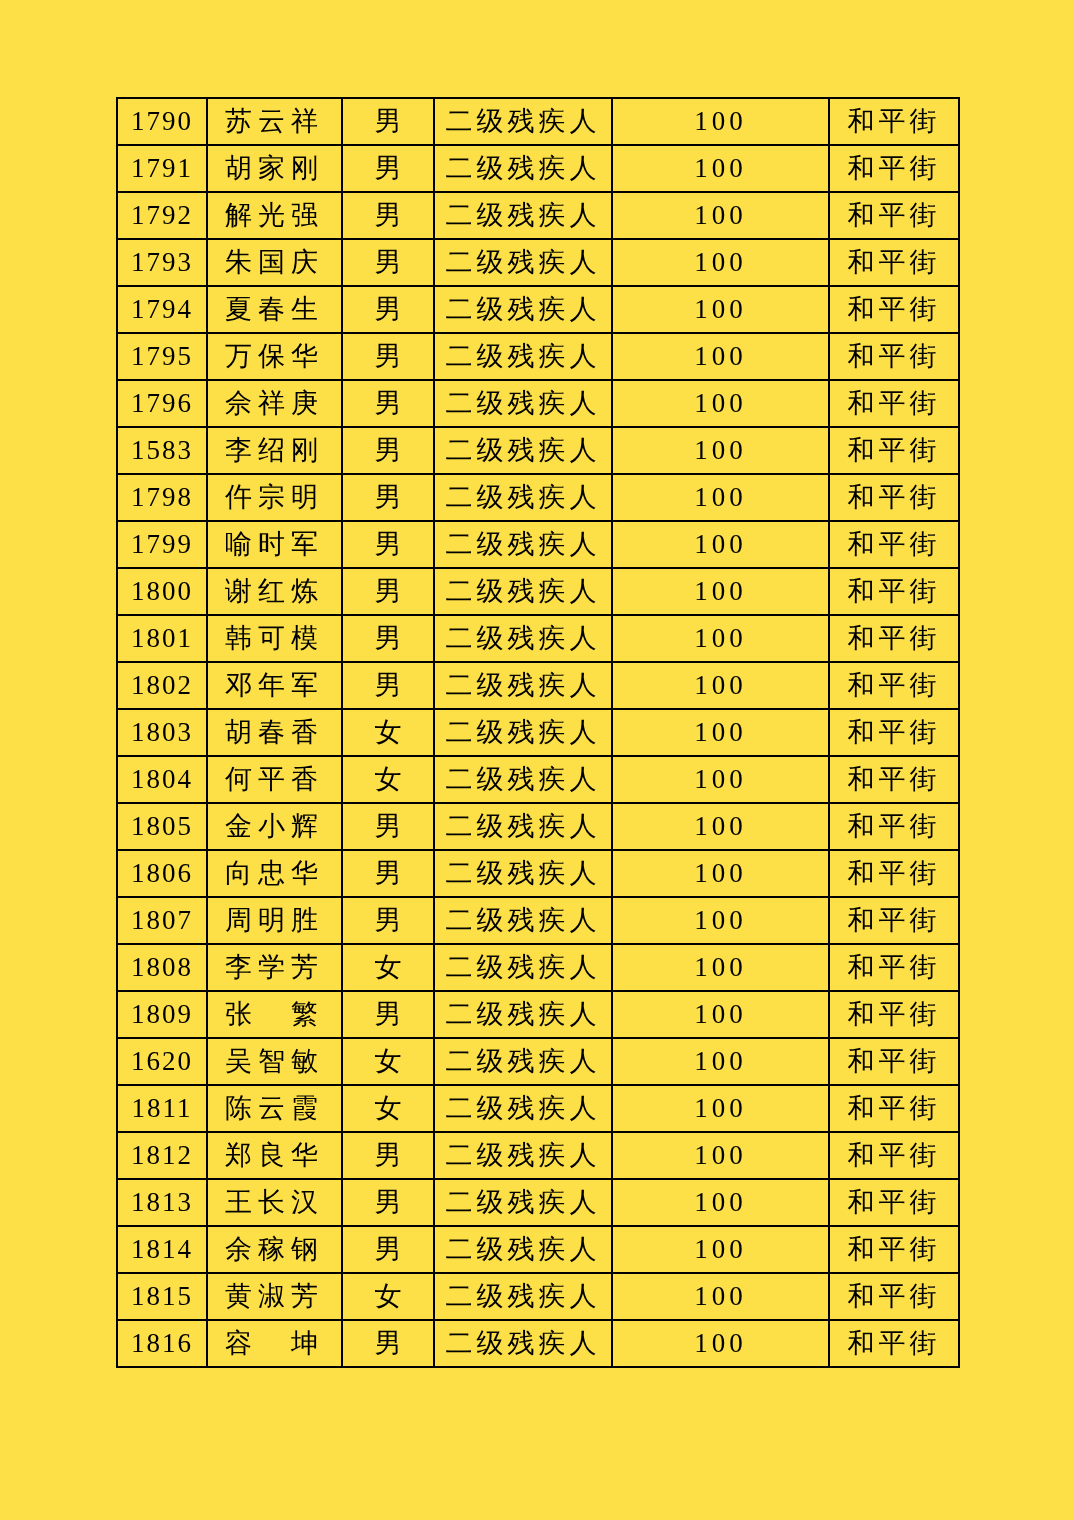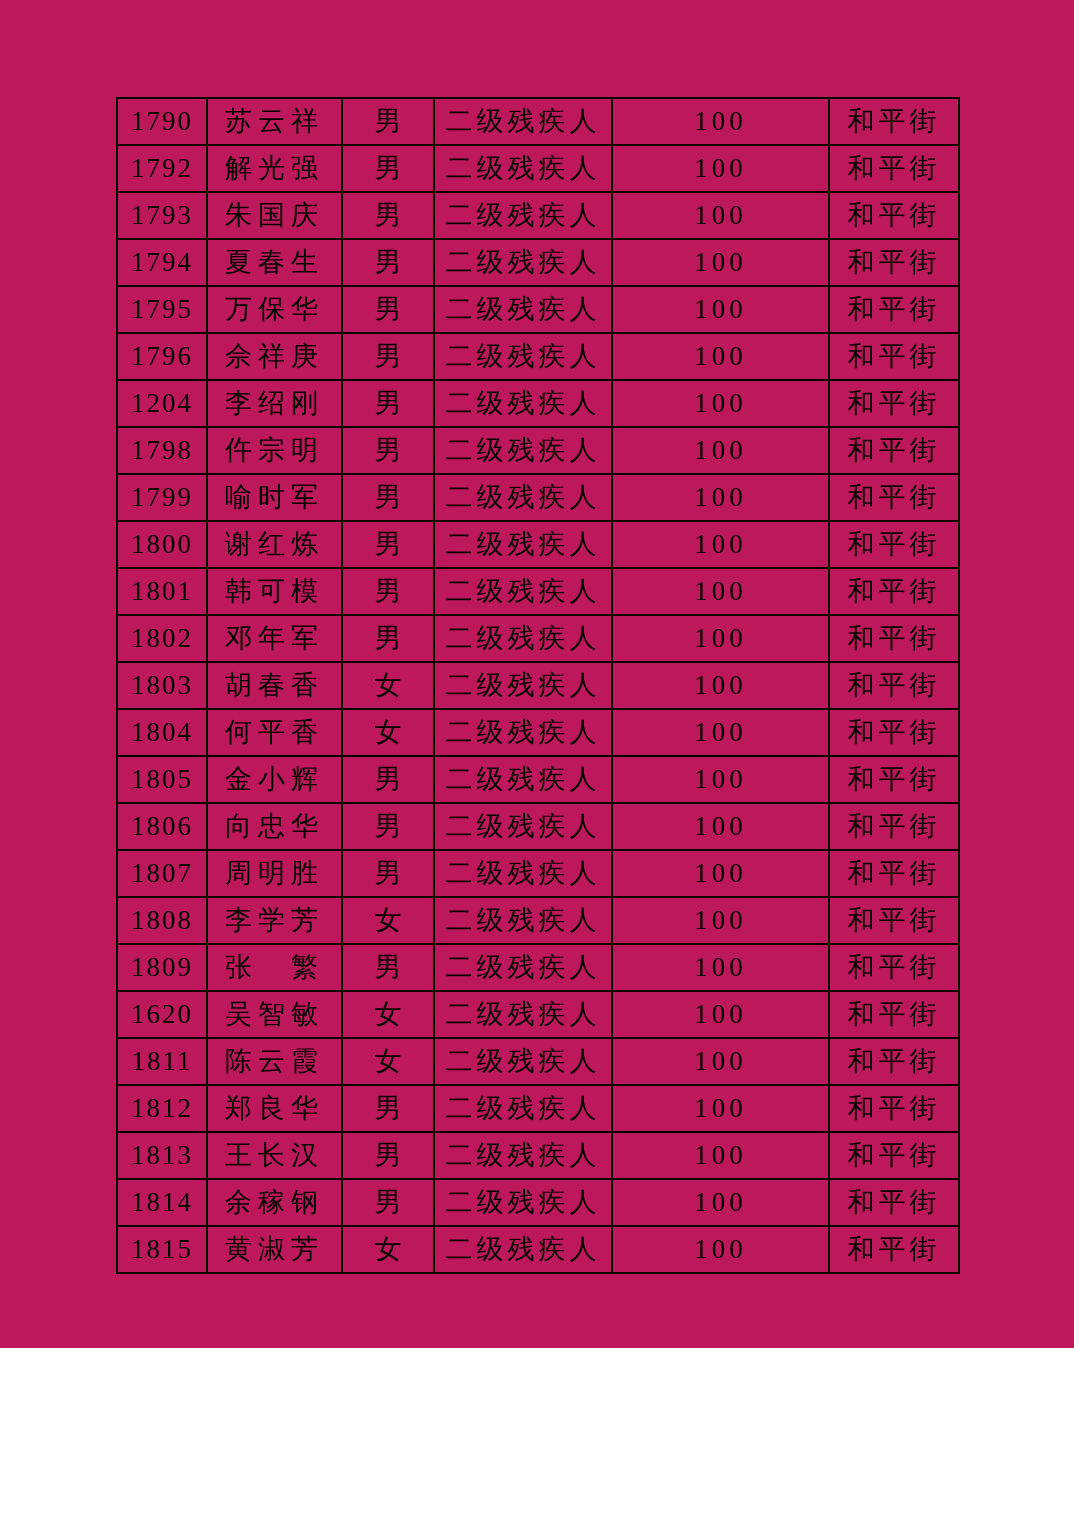--- a/index.html
+++ b/index.html
@@ -3,22 +3,22 @@
 <meta charset="utf-8">
 <style>
   html, body {
     margin: 0;
     padding: 0;
     background: #ffffff;
   }
   .sheet {
     position: relative;
     width: 1074px;
-    height: 1348px;
-    background: #be185d;
+    height: 1520px;
+    background: #fde047;
     overflow: hidden;
     font-family: "Liberation Serif", "DejaVu Serif", serif;
     color: #000000;
   }
   .table-wrap {
     position: absolute;
     left: 116px;
     top: 97px;
   }
   table.roster {
@@ -61,20 +61,28 @@
       <tbody>
           <tr>
             <td class="c-no">1790</td>
             <td class="c-name">苏云祥</td>
             <td class="c-gender">男</td>
             <td class="c-category">二级残疾人</td>
             <td class="c-amount">100</td>
             <td class="c-street">和平街</td>
           </tr>
           <tr>
+            <td class="c-no">1791</td>
+            <td class="c-name">胡家刚</td>
+            <td class="c-gender">男</td>
+            <td class="c-category">二级残疾人</td>
+            <td class="c-amount">100</td>
+            <td class="c-street">和平街</td>
+          </tr>
+          <tr>
             <td class="c-no">1792</td>
             <td class="c-name">解光强</td>
             <td class="c-gender">男</td>
             <td class="c-category">二级残疾人</td>
             <td class="c-amount">100</td>
             <td class="c-street">和平街</td>
           </tr>
           <tr>
             <td class="c-no">1793</td>
             <td class="c-name">朱国庆</td>
@@ -101,21 +109,21 @@
           </tr>
           <tr>
             <td class="c-no">1796</td>
             <td class="c-name">佘祥庚</td>
             <td class="c-gender">男</td>
             <td class="c-category">二级残疾人</td>
             <td class="c-amount">100</td>
             <td class="c-street">和平街</td>
           </tr>
           <tr>
-            <td class="c-no">1204</td>
+            <td class="c-no">1583</td>
             <td class="c-name">李绍刚</td>
             <td class="c-gender">男</td>
             <td class="c-category">二级残疾人</td>
             <td class="c-amount">100</td>
             <td class="c-street">和平街</td>
           </tr>
           <tr>
             <td class="c-no">1798</td>
             <td class="c-name">仵宗明</td>
             <td class="c-gender">男</td>
@@ -248,20 +256,28 @@
             <td class="c-name">余稼钢</td>
             <td class="c-gender">男</td>
             <td class="c-category">二级残疾人</td>
             <td class="c-amount">100</td>
             <td class="c-street">和平街</td>
           </tr>
           <tr>
             <td class="c-no">1815</td>
             <td class="c-name">黄淑芳</td>
             <td class="c-gender">女</td>
+            <td class="c-category">二级残疾人</td>
+            <td class="c-amount">100</td>
+            <td class="c-street">和平街</td>
+          </tr>
+          <tr>
+            <td class="c-no">1816</td>
+            <td class="c-name">容　坤</td>
+            <td class="c-gender">男</td>
             <td class="c-category">二级残疾人</td>
             <td class="c-amount">100</td>
             <td class="c-street">和平街</td>
           </tr>
         </tbody>
     </table>
   </div>
 </div>
 
 </body></html>

